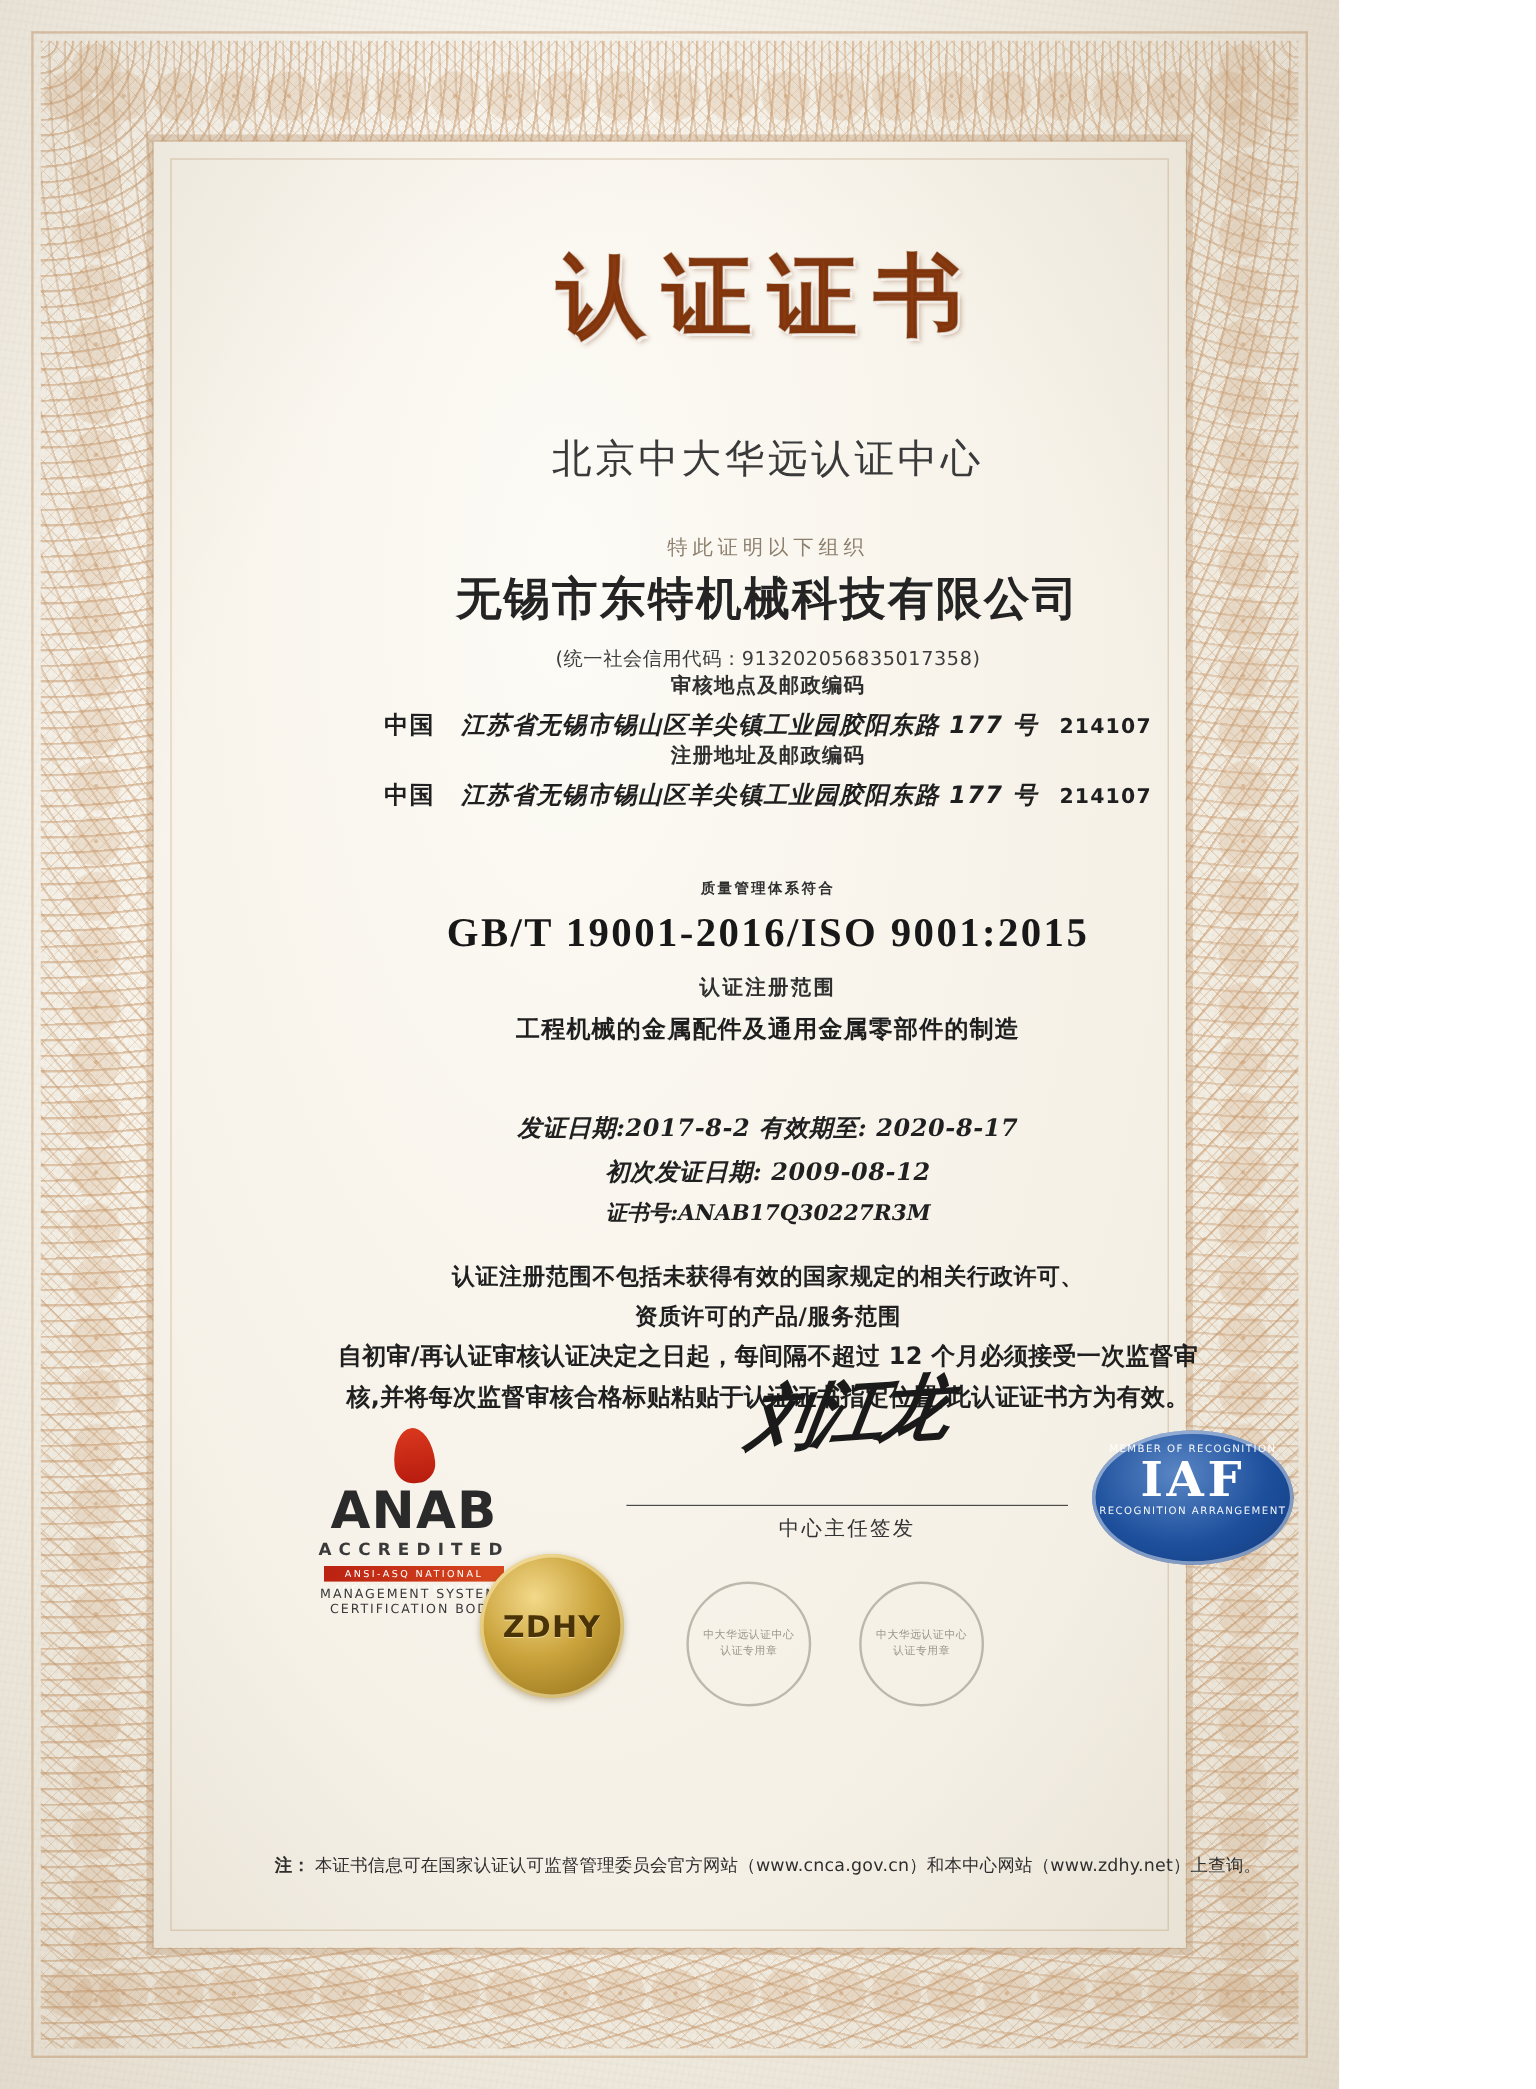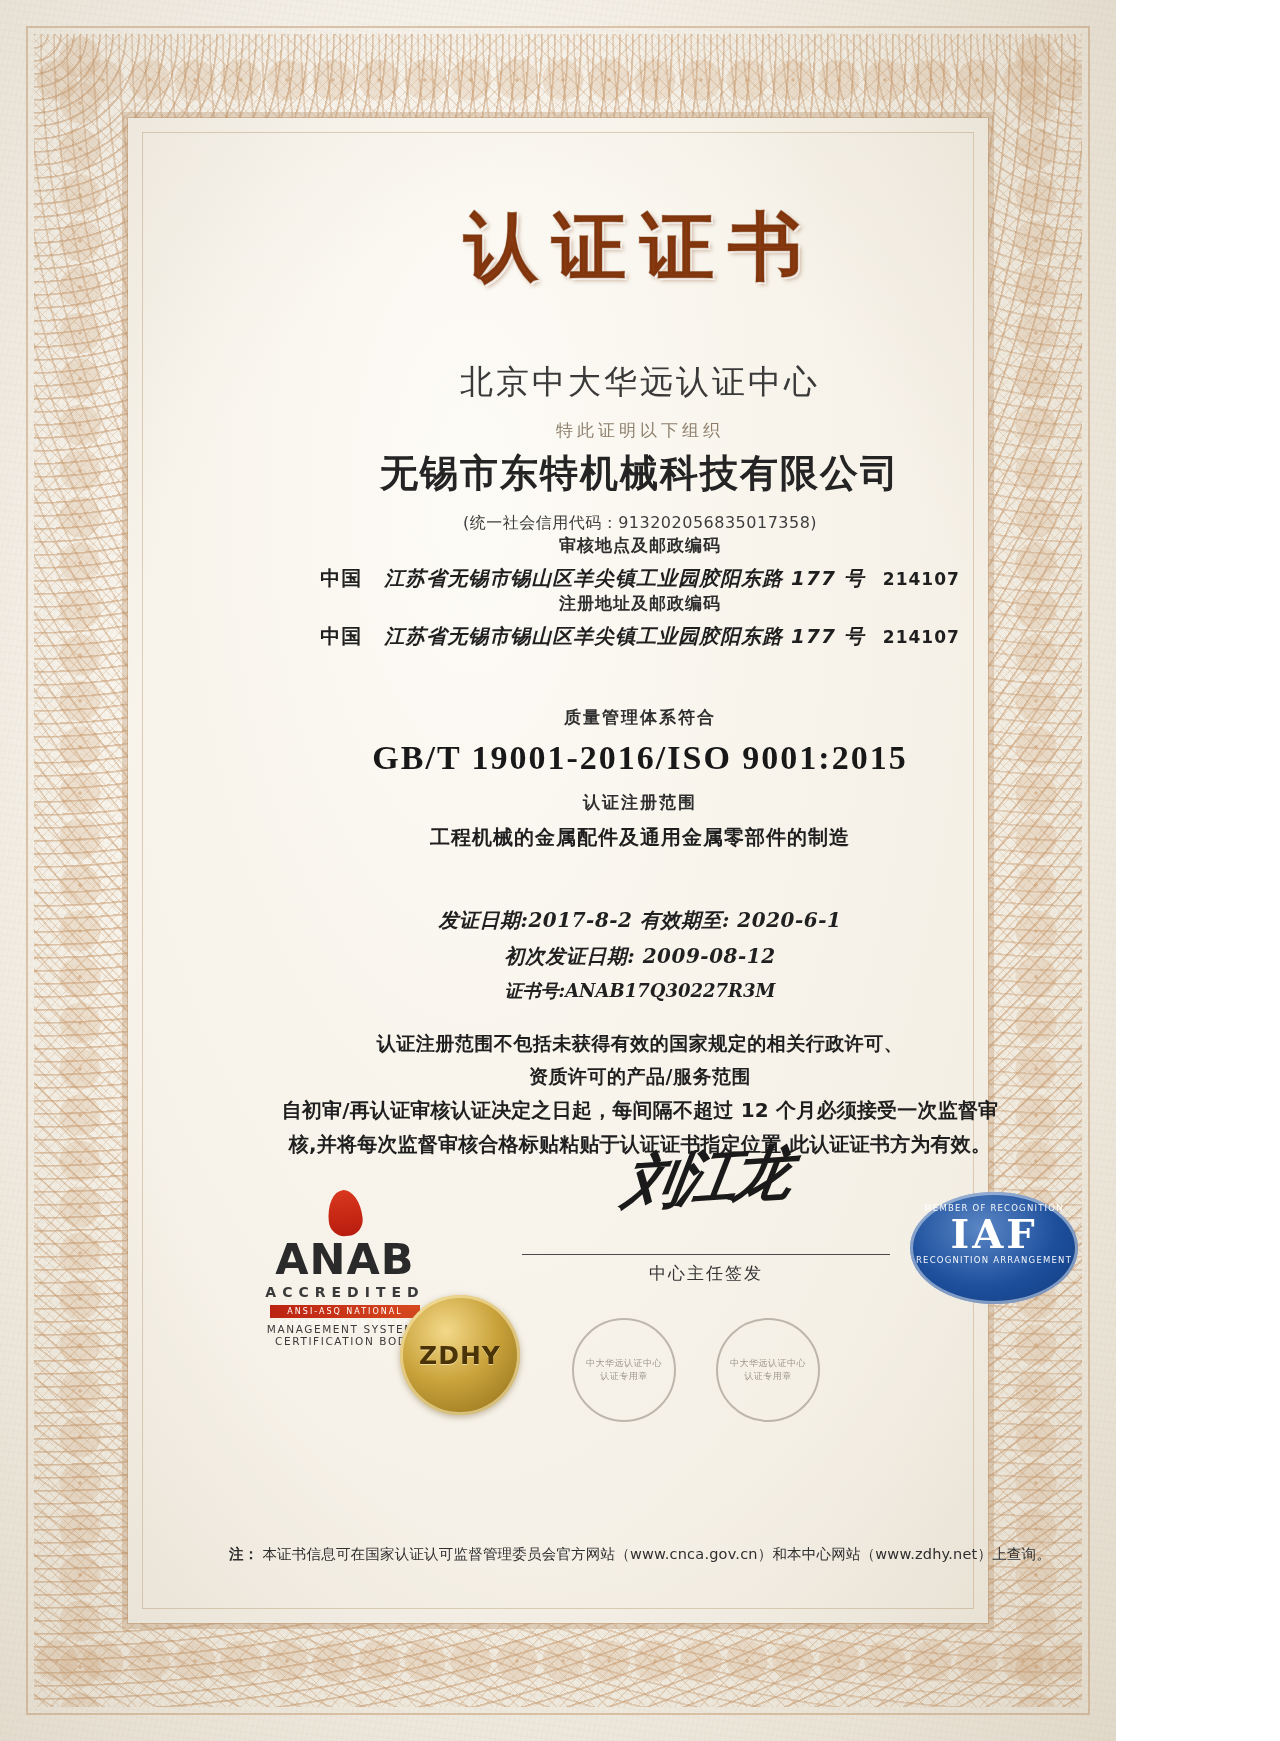--- a/index.html
+++ b/index.html
@@ -138,21 +138,21 @@
     letter-spacing: 1px;
     color: #5a5248;
     margin-top: 14px;
   }
 
   .hereby {
     font-family: "DejaVu Serif", "Liberation Serif", serif;
     font-size: 17px;
     letter-spacing: 4px;
     color: #7a6a55;
-    margin-top: 14px;
+    margin-top: 40px;
     opacity: 0.85;
   }
 
   .company-name {
     font-family: "DejaVu Sans", "Liberation Sans", sans-serif;
     font-size: 38px;
     font-weight: bold;
     letter-spacing: 2px;
     color: #242424;
     margin-top: 6px;
@@ -177,21 +177,21 @@
     font-weight: bold;
     font-style: italic;
     color: #1f1f1f;
     margin-top: 8px;
     letter-spacing: 1px;
   }
   .addr-line .country { margin-right: 22px; font-style: normal; }
   .addr-line .postcode { margin-left: 18px; font-size: 17px; font-style: normal; }
 
   .std-label {
-    font-size: 17px;
+    font-size: 12px;
     font-weight: bold;
     color: #2f2f2f;
     margin-top: 56px;
     letter-spacing: 2px;
   }
   .std-code {
     font-family: Liberation Serif, serif;
     font-size: 34px;
     font-weight: bold;
     color: #181818;
@@ -432,21 +432,21 @@
     <div class="addr-line">
       <span class="country">中国</span><span>江苏省无锡市锡山区羊尖镇工业园胶阳东路 177 号</span><span class="postcode">214107</span>
     </div>
 
     <div class="std-label">质量管理体系符合</div>
     <div class="std-code">GB/T 19001-2016/ISO 9001:2015</div>
     <div class="scope-label">认证注册范围</div>
     <div class="scope-text">工程机械的金属配件及通用金属零部件的制造</div>
 
     <div class="dates-block">
-      <div class="date-line">发证日期:2017-8-2 有效期至: 2020-6-1</div>
+      <div class="date-line">发证日期:2017-8-2 有效期至: 2020-8-17</div>
       <div class="date-line">初次发证日期: 2009-08-12</div>
       <div class="cert-no">证书号:ANAB17Q30227R3M</div>
     </div>
 
     <div class="note-block">
       <div class="note-line">认证注册范围不包括未获得有效的国家规定的相关行政许可、</div>
       <div class="note-line">资质许可的产品/服务范围</div>
       <div class="note-line wide">自初审/再认证审核认证决定之日起，每间隔不超过 12 个月必须接受一次监督审</div>
       <div class="note-line wide">核,并将每次监督审核合格标贴粘贴于认证证书指定位置,此认证证书方为有效。</div>
     </div>

